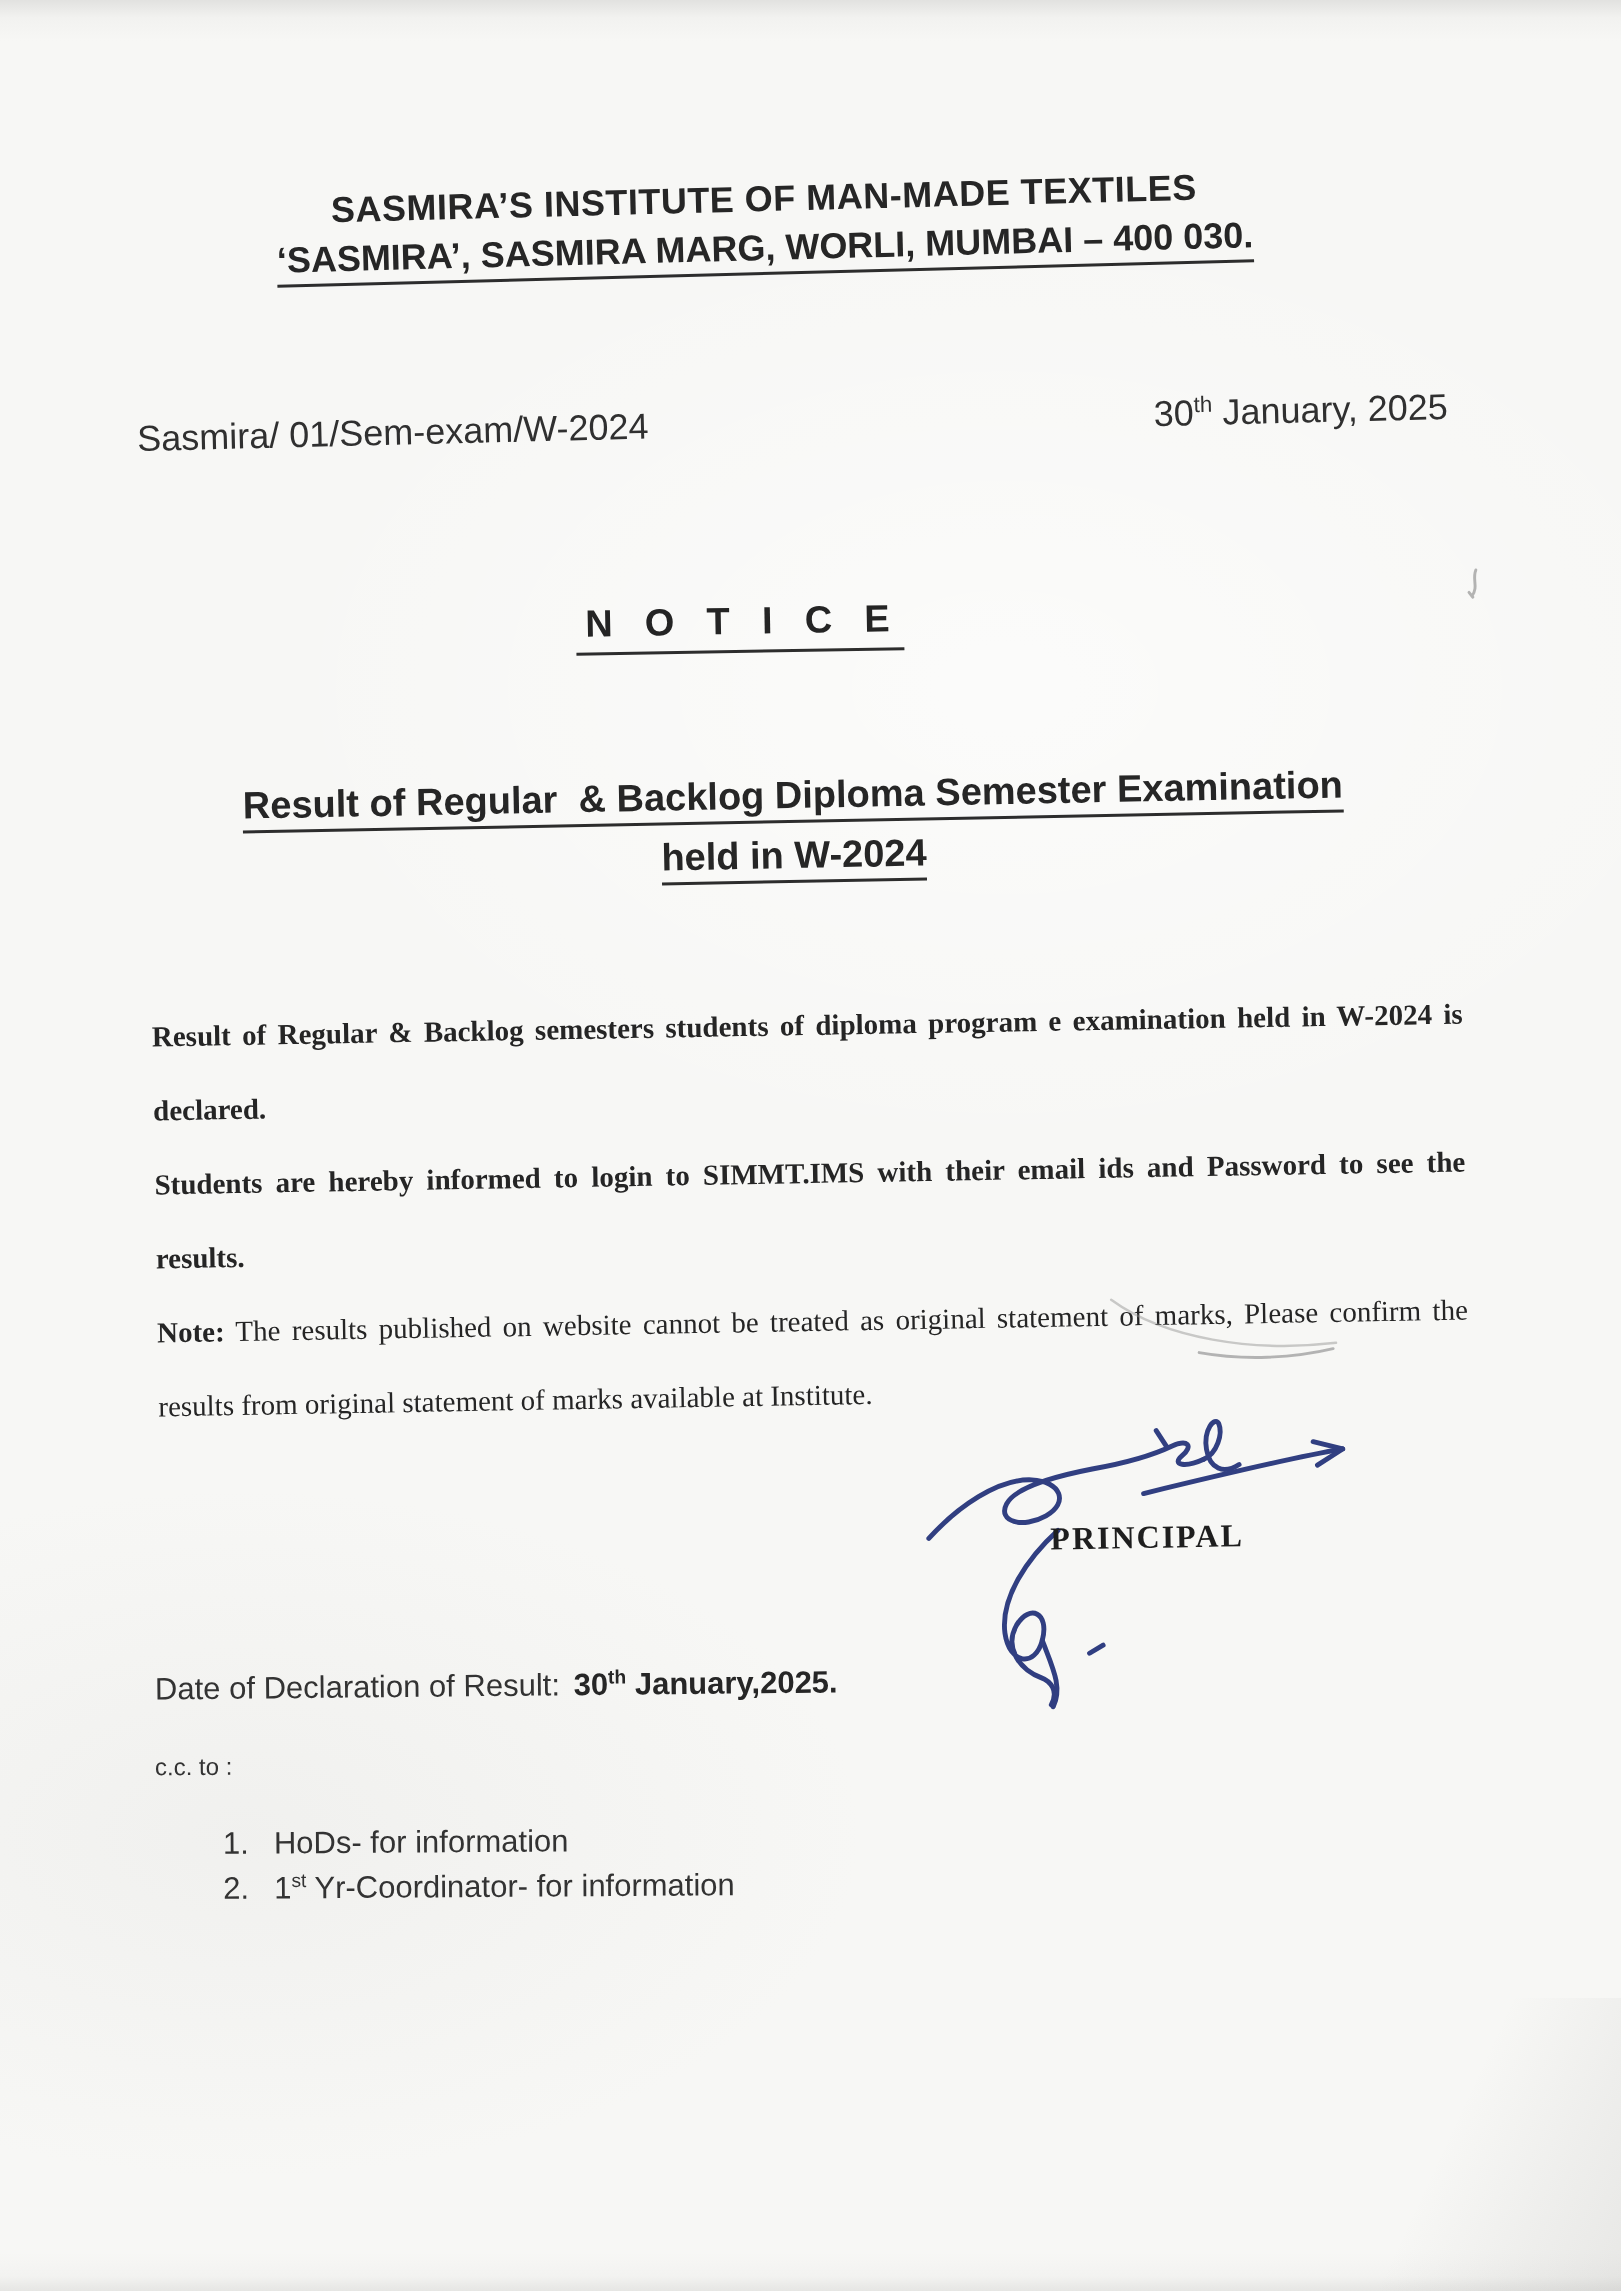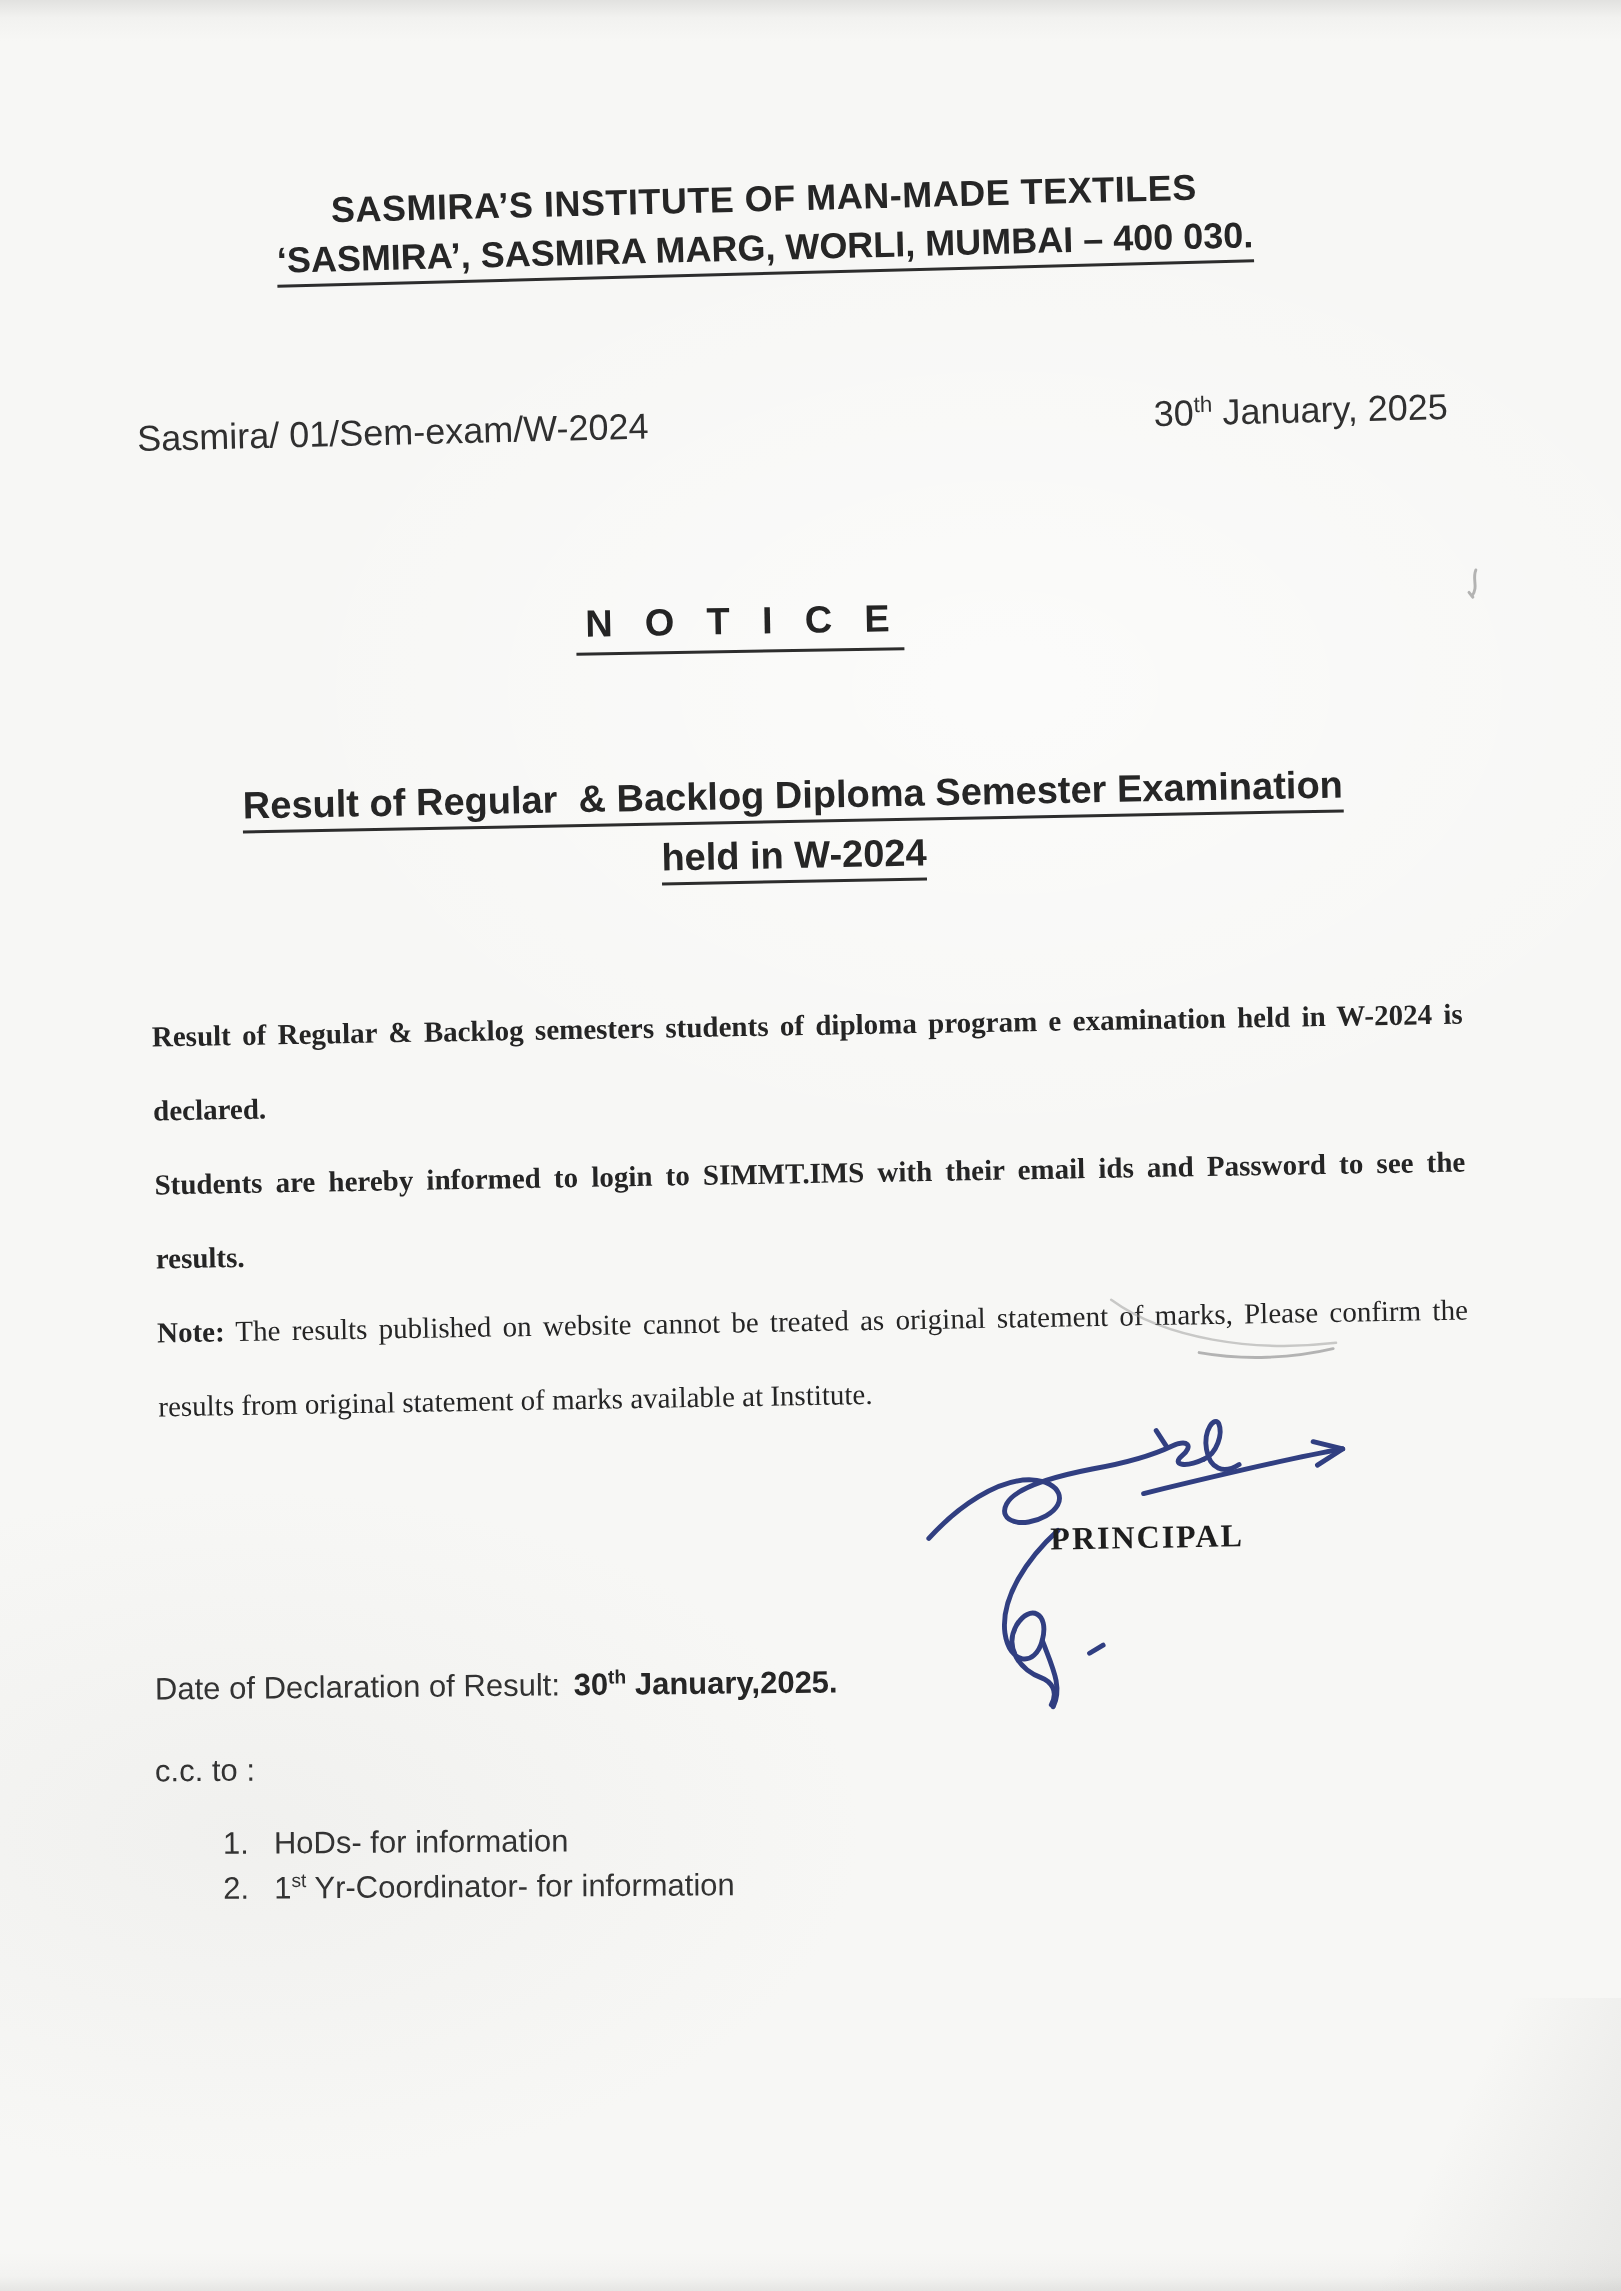--- a/index.html
+++ b/index.html
@@ -54,21 +54,21 @@
   
   .signature { top: 1419px; left: 902px; width: 480px; height: 304px; transform: rotate(-1deg); }
   .signature svg { position: absolute; left: 0; top: 0; }
   .principal { position: absolute; left: 149px; top: 100px;
                font-family: "Liberation Serif", serif; font-weight: bold;
                font-size: 32px; letter-spacing: 2px; color: #1e1e1e; }
 
   
   .decl { top: 1668px; left: 155px; font-size: 31px; transform: rotate(-0.6deg); color: #333; }
   .decl .date { font-weight: bold; margin-left: 13.7px; color: #262626; }
-  .cc-label { top: 1753px; left: 155px; font-size: 31px; transform: rotate(-0.5deg); color: #333; }
+  .cc-label { top: 1753px; left: 155px; font-size: 24px; transform: rotate(-0.5deg); color: #333; }
   .cc-list { top: 1819px; left: 223px; font-size: 31px; line-height: 45px; transform: rotate(-0.4deg); color: #333; }
   .cc-item { display: flex; }
   .cc-num { width: 51px; flex: 0 0 auto; }
 
   .pencil-arc { top: 1290px; left: 1106px; }
   .pen-tick { top: 567px; left: 1466px; }
 </style>
 </head>
 <body>
 

